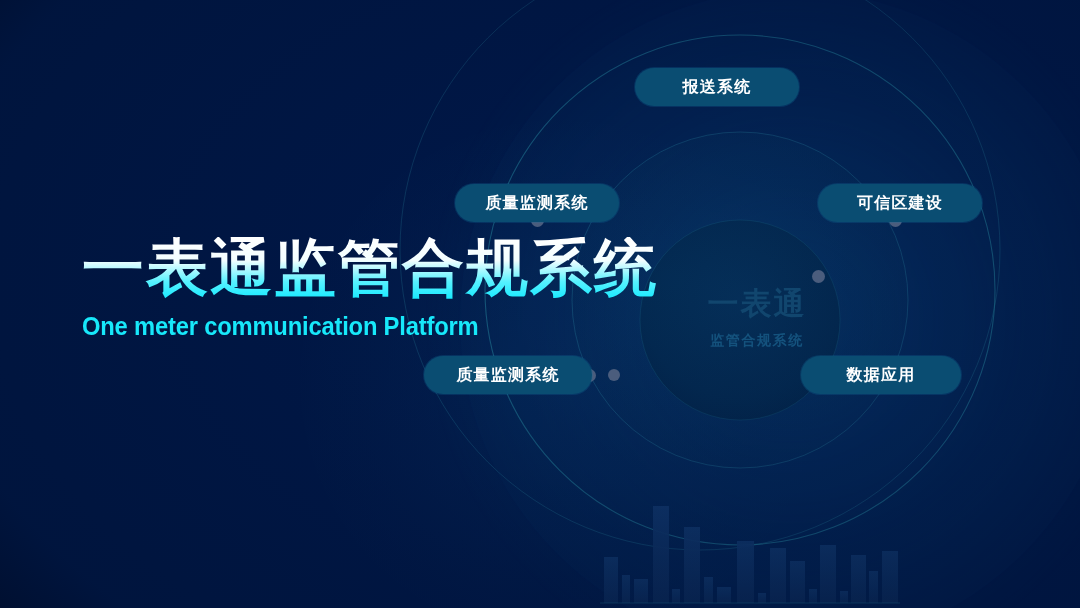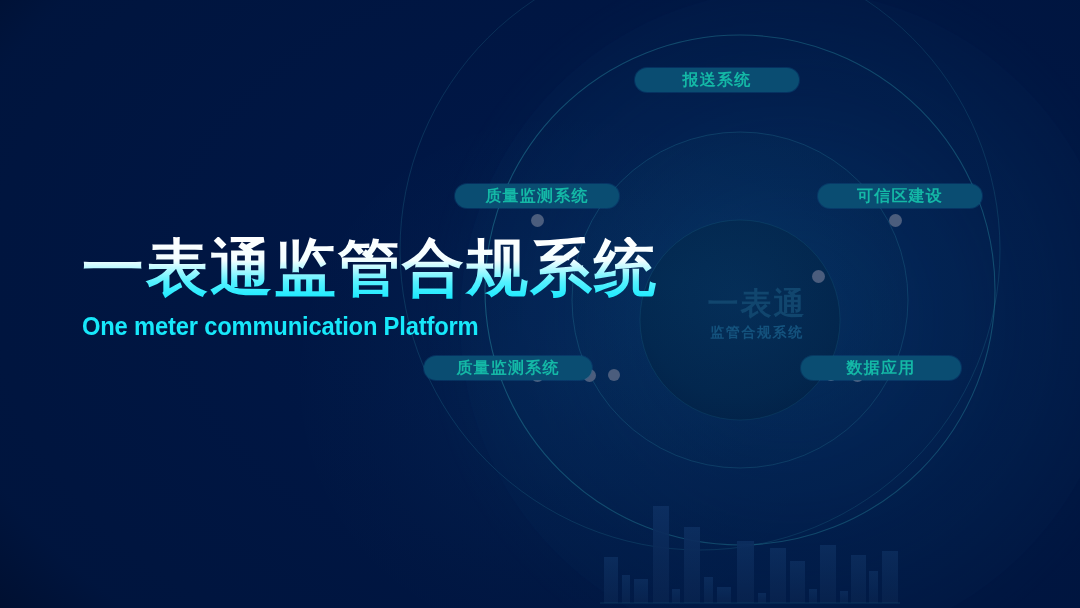--- a/index.html
+++ b/index.html
@@ -82,21 +82,21 @@
     pointer-events: none;
   }
   #center-title {
     font-size: 31px;
     font-weight: 700;
     letter-spacing: 2px;
     color: #11466e;
     line-height: 1.05;
   }
   #center-sub {
-    margin-top: 3px;
+    margin-top: 11px;
     font-size: 14px;
     font-weight: 700;
     letter-spacing: 1.6px;
     color: #14527d;
   }
 
   
   #headline {
     position: absolute;
     left: 82px;
@@ -125,24 +125,24 @@
     transform: scaleX(0.95);
     transform-origin: left center;
   }
 
   
   .pill {
     position: absolute;
     display: flex;
     align-items: center;
     justify-content: center;
-    height: 24px;
+    height: 38px;
     border-radius: 19px;
     background: #0a4d72;
-    color: #14b8a6;
+    color: #ffffff;
     font-size: 16px;
     font-weight: 700;
     letter-spacing: 1.2px;
     white-space: nowrap;
     box-shadow: 0 0 0 1px rgba(20,110,160,0.25);
   }
 
   .dot {
     position: absolute;
     border-radius: 50%;

